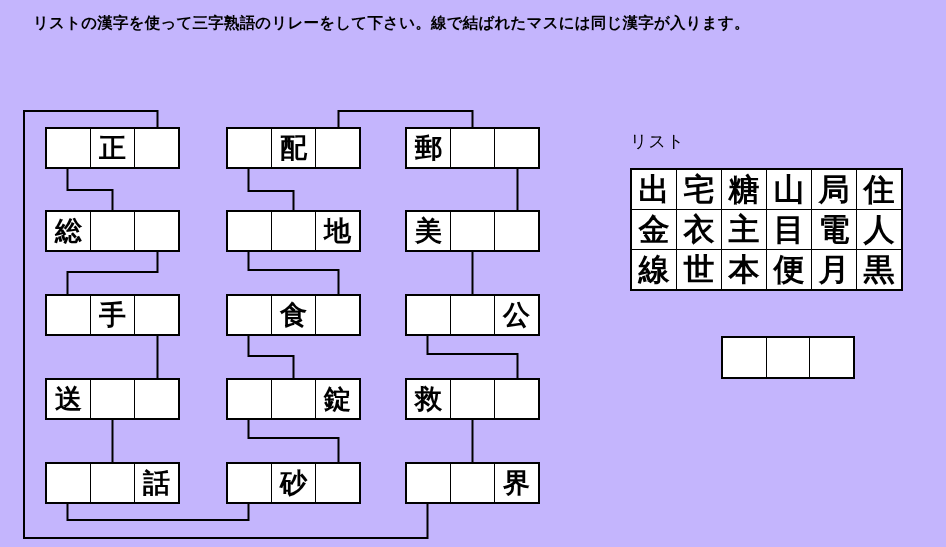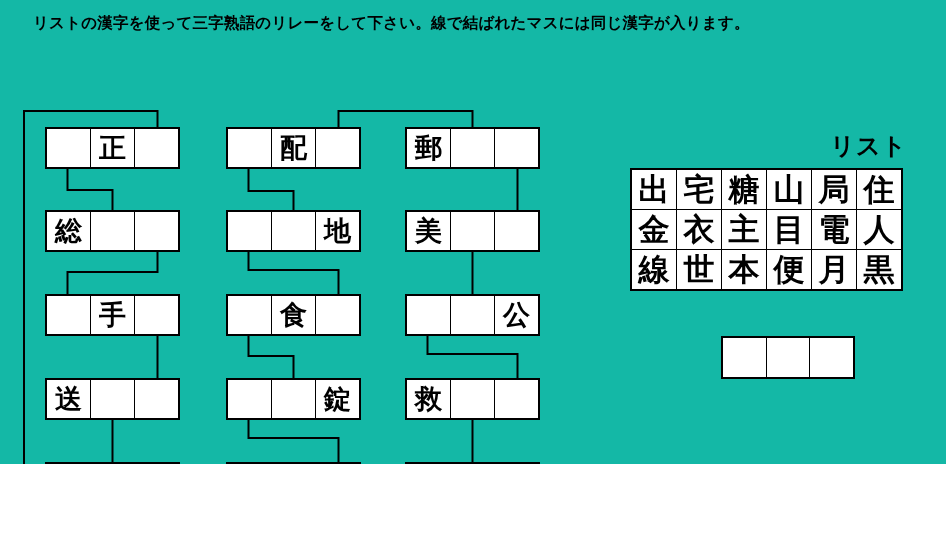--- a/index.html
+++ b/index.html
@@ -1,17 +1,17 @@
 <!DOCTYPE html>
 <html><head>
 <meta charset="utf-8">
 <style>
   html,body{margin:0;padding:0;background:#ffffff;}
   .page{
-    position:relative;width:946px;height:464px;background:#14b8a6;
+    position:relative;width:946px;height:547px;background:#c4b5fd;
     color:#000;font-family:"Liberation Sans",sans-serif;overflow:hidden;
   }
   .instr{
     position:absolute;left:33px;white-space:nowrap;
     font-family:"Liberation Serif",serif;font-weight:600;
     font-size:15.5px;line-height:20px;letter-spacing:0.2px;color:#000;
   }
   #instr-line1{top:13px;}
   #instr-line2{top:56px;}
   svg.wires{position:absolute;left:0;top:0;}
@@ -21,22 +21,22 @@
     border:2px solid #000;background:#fff;display:flex;
   }
   .pcell{
     flex:1;display:flex;align-items:center;justify-content:center;
     border-left:1px solid #000;font-weight:700;font-size:27px;line-height:1;
   }
   .pcell:first-child{border-left:none;}
   .c1{left:45px;} .c2{left:226px;} .c3{left:405px;}
   .r1{top:127px;} .r2{top:210px;} .r3{top:294px;} .r4{top:378px;} .r5{top:462px;}
   .list-title{
-    position:absolute;left:630px;top:130px;width:277px;text-align:right;
-    font-weight:700;font-size:24px;letter-spacing:1px;
+    position:absolute;left:630px;top:130px;width:277px;text-align:left;
+    font-weight:400;font-size:17px;letter-spacing:1px;
   }
   table.list-table{
     position:absolute;left:630px;top:168px;border-collapse:collapse;
     border:2px solid #000;background:#fff;
   }
   table.list-table td{
     width:44px;height:39px;border:1px solid #000;text-align:center;
     vertical-align:middle;padding:0;font-weight:700;font-size:31px;line-height:1;
   }
   .abox{left:721px;top:336px;width:134px;height:43px;}

